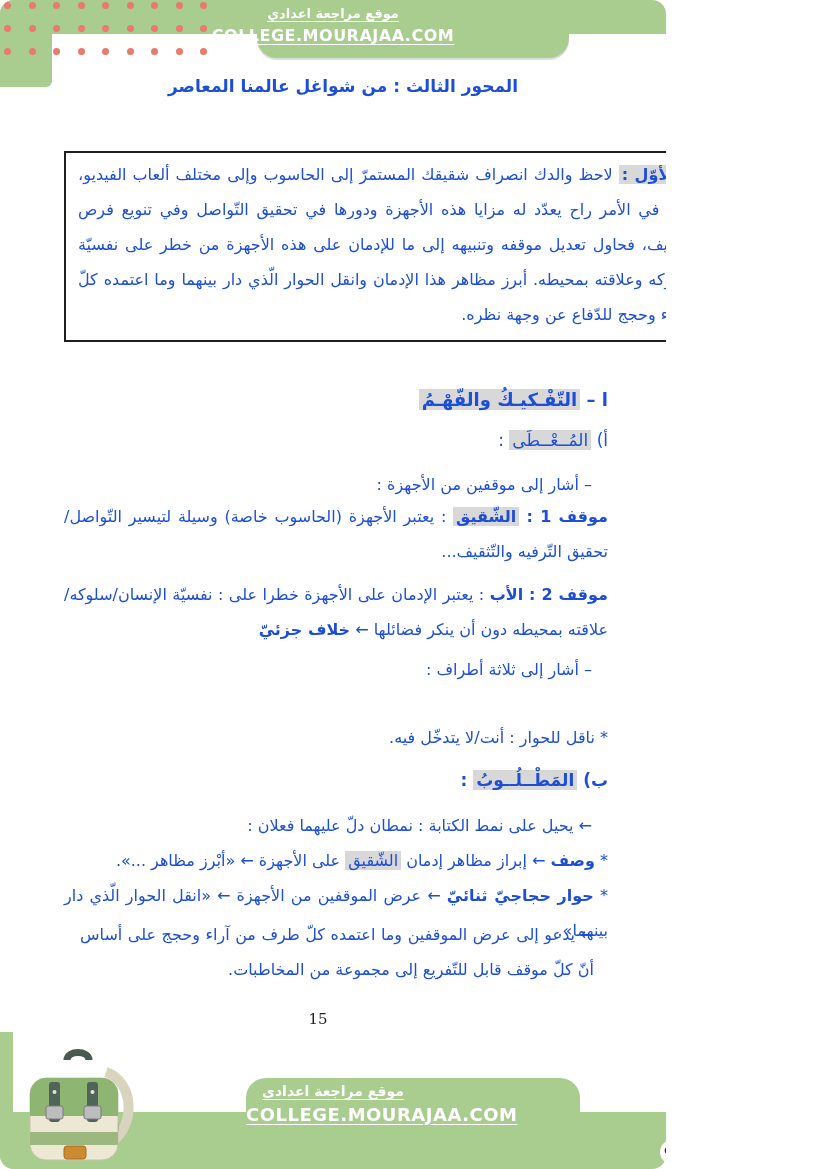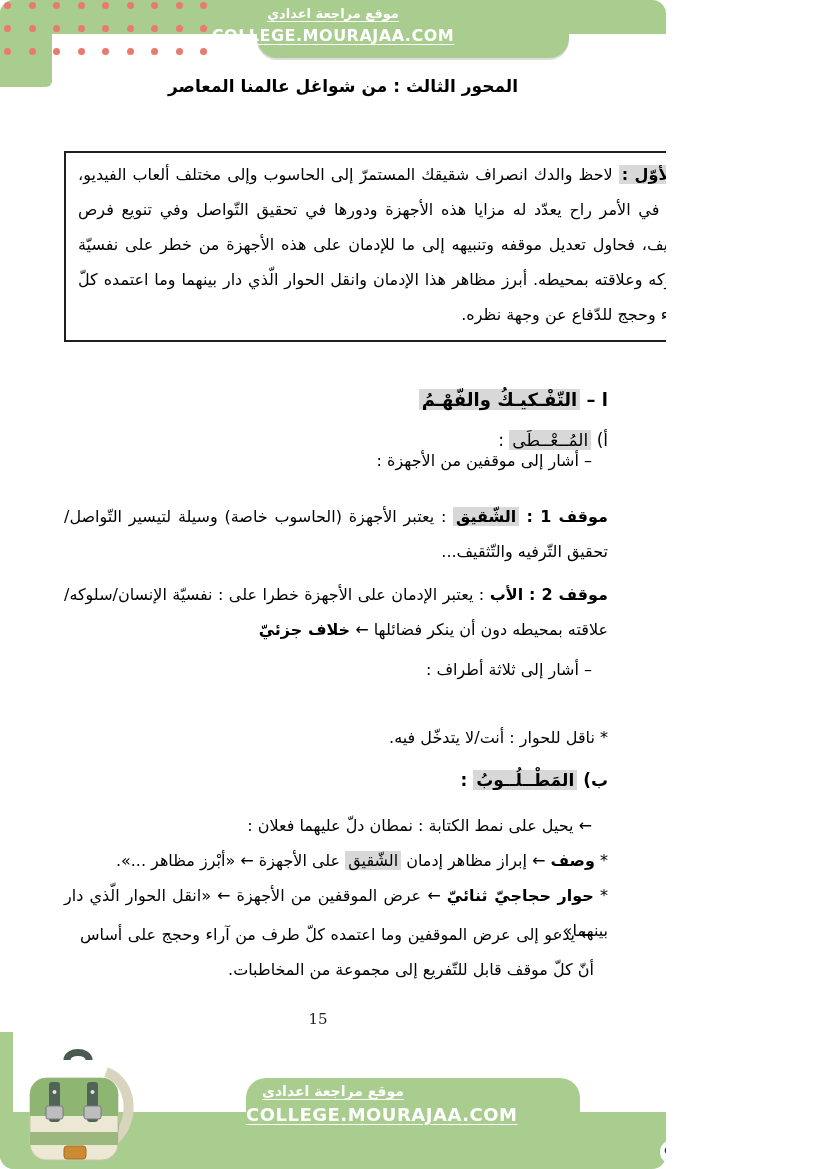--- a/index.html
+++ b/index.html
@@ -14,21 +14,21 @@
   #band-bump{left:257px;top:0;width:312px;height:58px;border-radius:0 0 20px 20px;
              box-shadow:0 2px 0 rgba(120,120,120,.25);}
   .hdr-line{left:0;right:0;text-align:center;color:#fff;font-weight:bold;
             text-decoration:underline;text-underline-offset:3px;}
   #hdr1{top:6px;font-size:13px;direction:rtl;}
   #hdr2{top:26px;font-size:16px;letter-spacing:.5px;}
   
   #dots{left:0;top:0;width:230px;height:70px;}
   .dot{position:absolute;width:7px;height:7px;border-radius:50%;background:#e87a6e;}
   
-  .ar{direction:rtl;color:#000000;}
+  .ar{direction:rtl;color:#1d4ed8;}
   #page-title{left:20px;right:0;top:76px;text-align:center;font-weight:bold;font-size:17px;}
   #subject-box{left:64px;top:151px;width:676px;border:2px solid #1f1f1f;
                padding:4px 12px 8px;font-size:16px;line-height:35px;text-align:justify;}
   .txt{right:58px;left:64px;font-size:16px;line-height:35px;text-align:justify;}
   .single{left:auto;text-align:right;}
   .b{font-weight:bold;}
   .hl{background:#d8d8d8;padding:0 3px;}
   #sec1-head{right:58px;top:389px;font-size:18px;font-weight:bold;}
   #given-head{right:58px;top:430px;font-size:17px;font-weight:normal;}
   #req-head{right:58px;top:770px;font-size:17px;font-weight:bold;}
@@ -126,21 +126,21 @@
   </div>
 
   <div id="sec1-head" class="abs ar">
     <span>ا – </span><span class="hl">التّفْـكيـكُ والفّهْـمُ</span>
   </div>
 
   <div id="given-head" class="abs ar">
     <span>أ) </span><span class="hl">المُــعْــطَى</span><span> :</span>
   </div>
 
-  <div class="abs ar txt single" style="right:74px;top:443px;">– أشار إلى موقفين من الأجهزة :</div>
+  <div class="abs ar txt single" style="right:74px;top:467px;">– أشار إلى موقفين من الأجهزة :</div>
 
   <div class="abs ar txt" style="top:499px;">
     <span class="b">موقف 1 : </span><span class="b hl">الشّقيق</span><span> : يعتبر الأجهزة (الحاسوب خاصة) وسيلة لتيسير التّواصل/ تحقيق التّرفيه والتّثقيف...</span>
   </div>
 
   <div class="abs ar txt" style="top:577px;">
     <span class="b">موقف 2 : </span><span class="b">الأب</span><span> : يعتبر الإدمان على الأجهزة خطرا على : نفسيّة الإنسان/سلوكه/علاقته بمحيطه دون أن ينكر فضائلها ← </span><span class="b">خلاف جزئيّ</span>
   </div>
 
   <div class="abs ar txt single" style="right:74px;top:652px;">– أشار إلى ثلاثة أطراف :</div>

